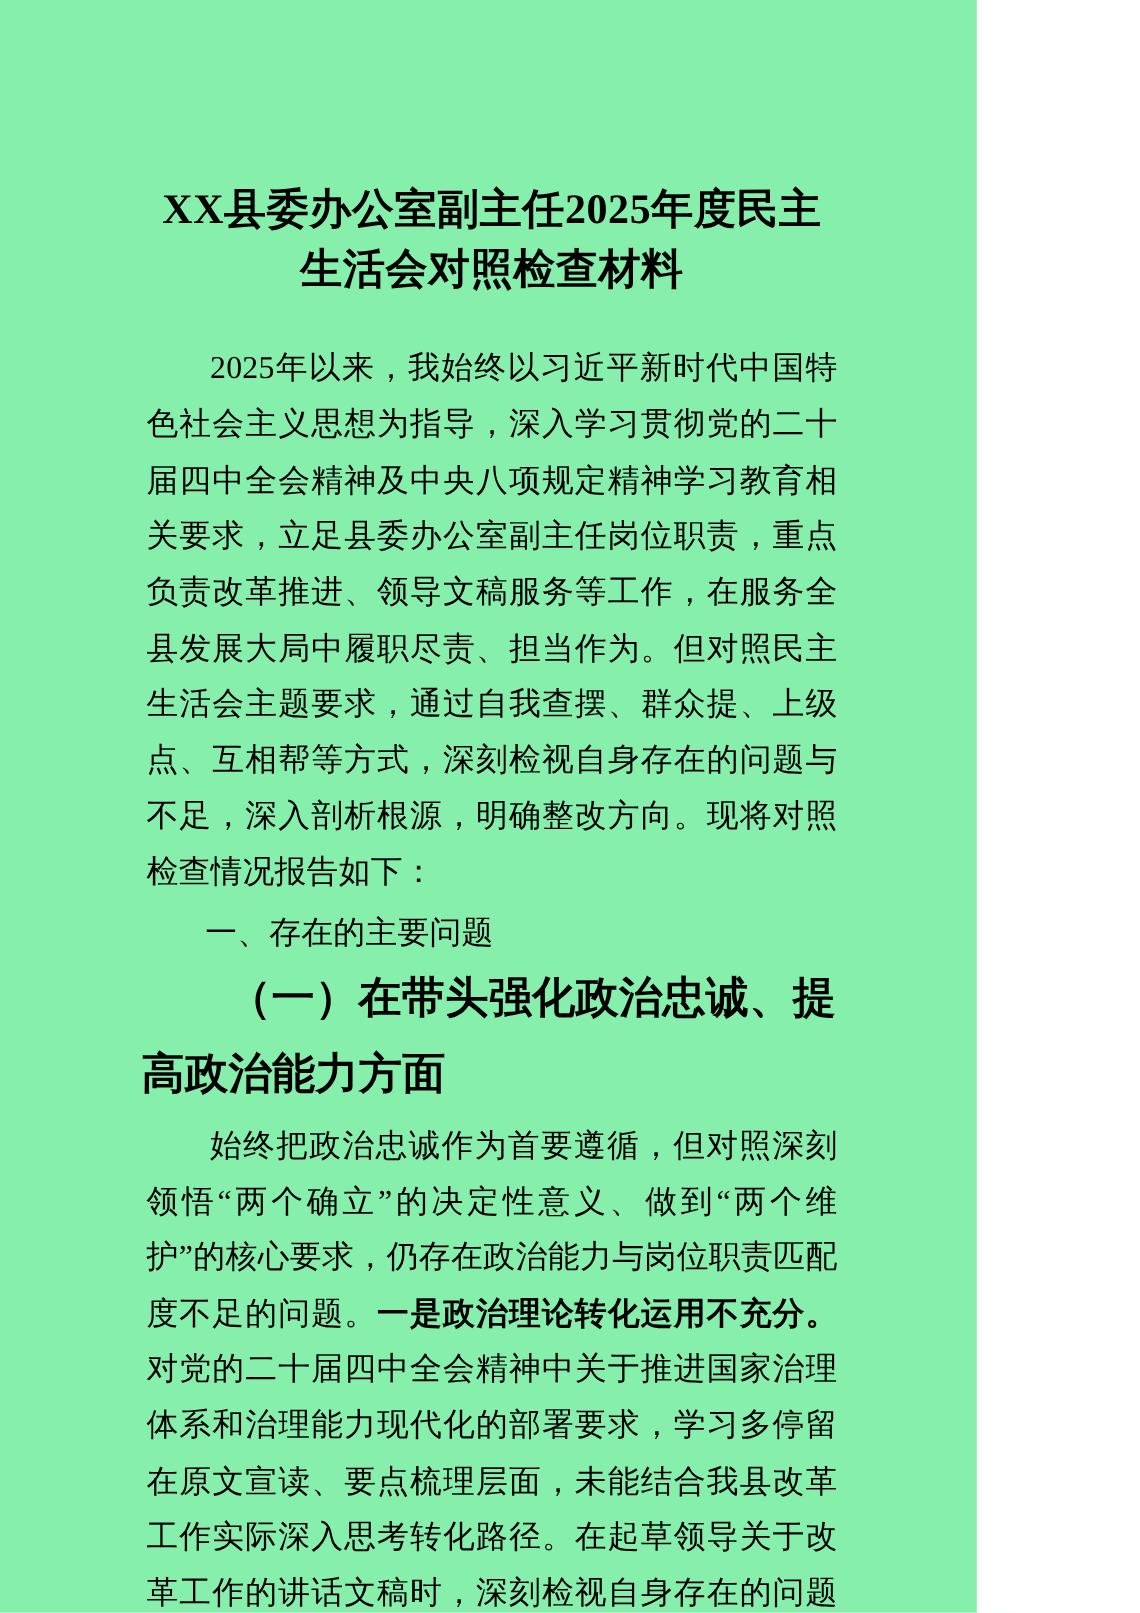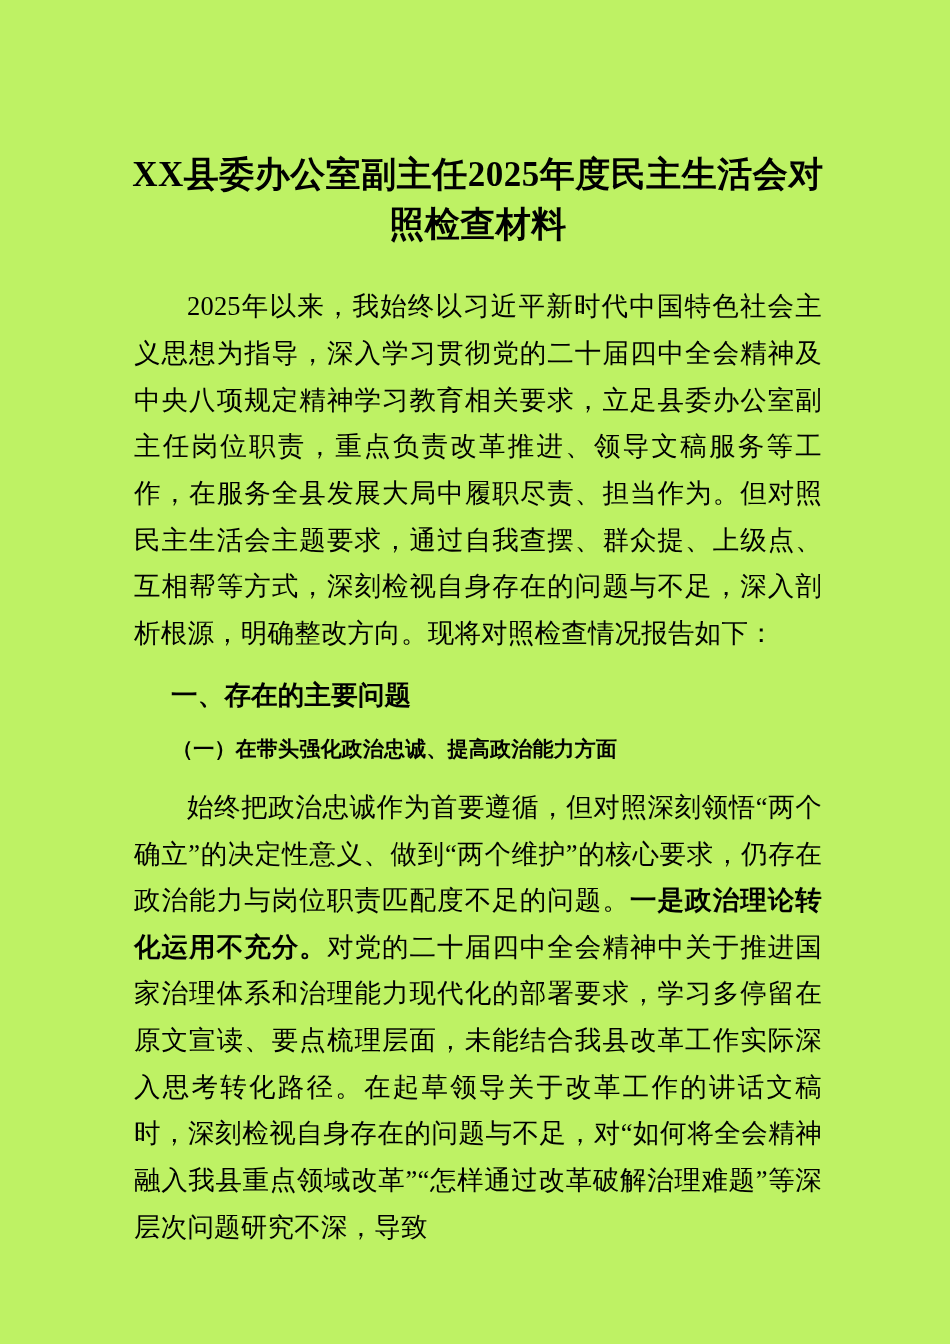--- a/index.html
+++ b/index.html
@@ -8,58 +8,58 @@
     background: #ffffff;
   }
   body {
     width: 950px;
     height: 1344px;
     font-family: "Liberation Serif", serif;
     color: #000000;
     overflow: hidden;
   }
   .page {
-    width: 950px;
+    width: 814px;
     height: 1344px;
     box-sizing: border-box;
     padding: 150px 112px 40px 118px;
-    background: #bef264;
+    background: #86efac;
     position: relative;
   }
   .doc-title {
     font-family: "Liberation Serif", serif;
     font-weight: bold;
     font-size: 35px;
     line-height: 1.42;
     text-align: center;
     letter-spacing: 0.5px;
     margin: 0 0 34px 0;
     padding: 0 4px;
   }
   p.body-para {
     font-size: 26.5px;
     line-height: 1.76;
-    margin: 16px;
+    margin: 4px;
     text-align: justify;
     text-justify: inter-ideograph;
     text-indent: 2em;
     letter-spacing: 0.2px;
   }
   p.heading-1 {
     font-size: 26.5px;
     line-height: 1.76;
     margin: 0;
-    font-weight: bold;
+    font-weight: normal;
     text-indent: 2em;
     letter-spacing: 0.2px;
   }
   p.heading-2 {
-    font-size: 21px;
+    font-size: 36px;
     line-height: 1.76;
-    margin: 12px;
+    margin: 0;
     font-weight: bold;
     text-indent: 2em;
     letter-spacing: 0.2px;
   }
   .run-bold {
     font-weight: bold;
   }
 </style>
 </head>
 <body>

